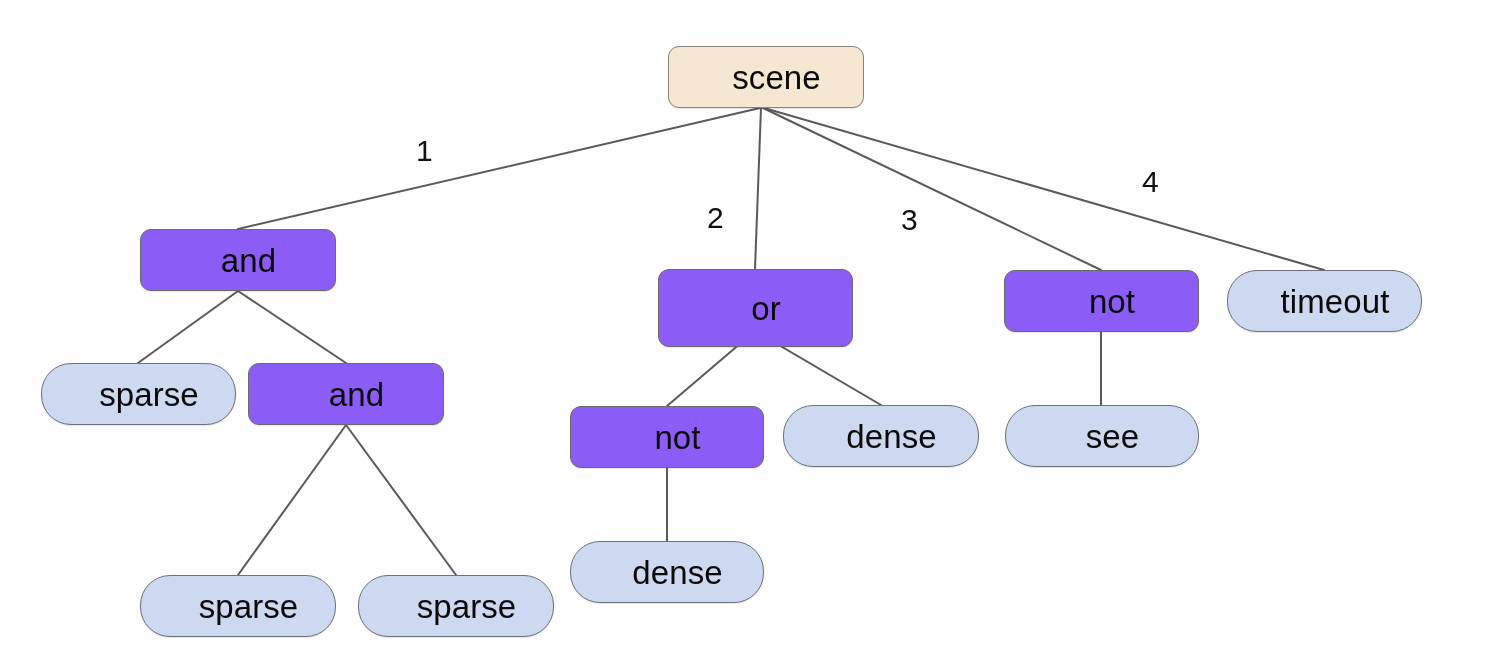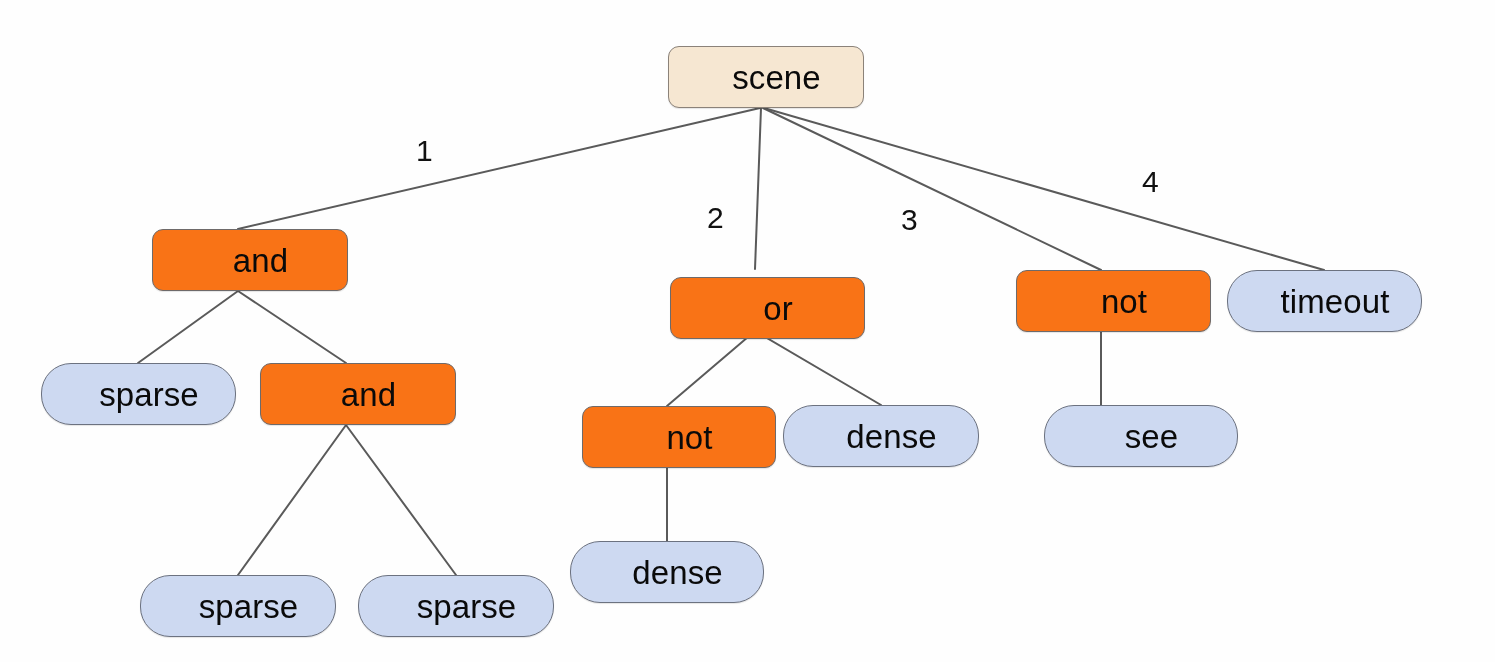--- a/index.html
+++ b/index.html
@@ -36,21 +36,21 @@
     justify-content: center;
     color: #0a0a0a;
     font-size: 33px;
     line-height: 1;
     letter-spacing: 0.1px;
     white-space: nowrap;
     box-shadow: 0 1px 1px rgba(0,0,0,0.10);
     padding-left: 21px;
   }
   .node.root   { background: #f6e7d2; border-color: #8b8279; }
-  .node.op     { background: #f97316; border-color: #6e6a6a; margin-left: 12px; }
+  .node.op     { background: #8b5cf6; border-color: #6e6a6a; }
   .node.leaf   { background: #cdd9f1; border-color: #6c7280; border-radius: 30px; }
   .edge-label {
     position: absolute;
     font-size: 30px;
     color: #111111;
     line-height: 1;
     white-space: nowrap;
   }
 </style>
 </head>
@@ -71,42 +71,42 @@
       <line x1="667" y1="468" x2="667" y2="541" stroke="#5a5a5a" stroke-width="2" stroke-linecap="round"></line>
       <line x1="1101" y1="332" x2="1101" y2="405" stroke="#5a5a5a" stroke-width="2" stroke-linecap="round"></line>
     </svg>
   <div id="nodes">
       <div class="node root" style="left: 668px; top: 46px; width: 196px; height: 62px;">
         <span>scene</span>
       </div>
       <div class="node op" style="left: 140px; top: 229px; width: 196px; height: 62px;">
         <span>and</span>
       </div>
-      <div class="node op" style="left: 658px; top: 277px; width: 195px; height: 62px; text-align: center;">
+      <div class="node op" style="left: 658px; top: 269px; width: 195px; height: 78px; text-align: center;">
         <span>or</span>
       </div>
       <div class="node op" style="left: 1004px; top: 270px; width: 195px; height: 62px;">
         <span>not</span>
       </div>
       <div class="node leaf" style="left: 1227px; top: 270px; width: 195px; height: 62px;">
         <span>timeout</span>
       </div>
       <div class="node leaf" style="left: 41px; top: 363px; width: 195px; height: 62px;">
         <span>sparse</span>
       </div>
       <div class="node op" style="left: 248px; top: 363px; width: 196px; height: 62px;">
         <span>and</span>
       </div>
       <div class="node op" style="left: 570px; top: 406px; width: 194px; height: 62px;">
         <span>not</span>
       </div>
       <div class="node leaf" style="left: 783px; top: 405px; width: 196px; height: 62px;">
         <span>dense</span>
       </div>
-      <div class="node leaf" style="left: 1005px; top: 405px; width: 194px; height: 62px; margin-left: 39px;">
+      <div class="node leaf" style="left: 1005px; top: 405px; width: 194px; height: 62px;">
         <span>see</span>
       </div>
       <div class="node leaf" style="left: 570px; top: 541px; width: 194px; height: 62px;">
         <span>dense</span>
       </div>
       <div class="node leaf" style="left: 140px; top: 575px; width: 196px; height: 62px;">
         <span>sparse</span>
       </div>
       <div class="node leaf" style="left: 358px; top: 575px; width: 196px; height: 62px;">
         <span>sparse</span>

